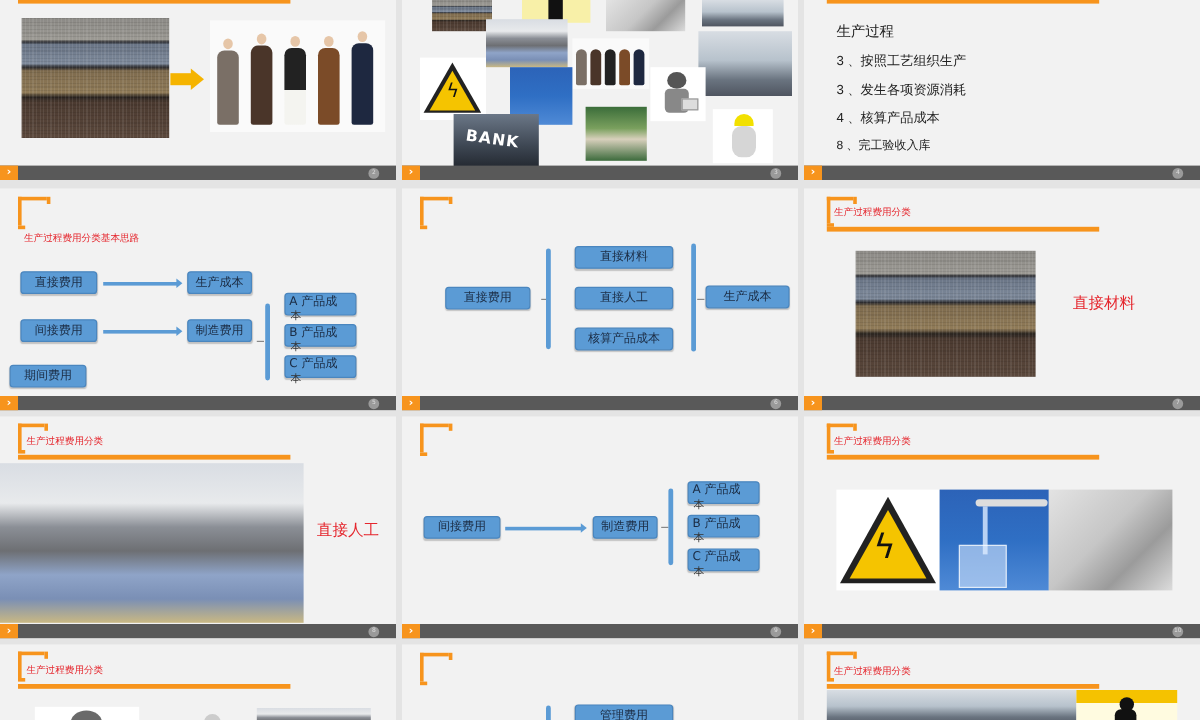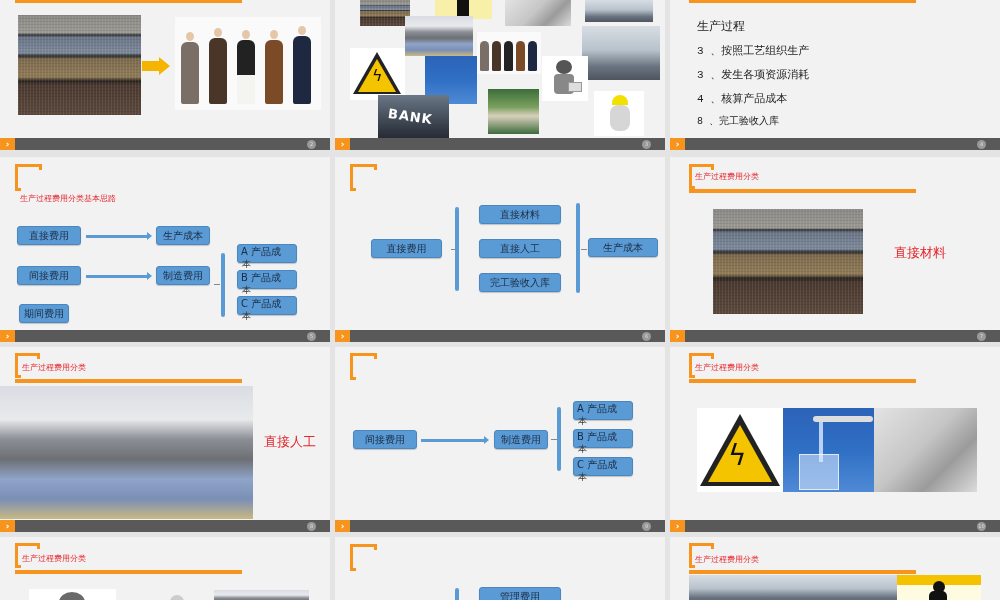--- a/index.html
+++ b/index.html
@@ -28,21 +28,21 @@
   .coat .head { position: absolute; top: -10px; left: 5px; width: 8px; height: 9px; border-radius: 50%; background: #e6c6a8; }
   .factory { background: linear-gradient(180deg,#d9dde3 0%,#e8eaec 25%,#8b8f96 40%,#6d6f73 55%,#8fa4c8 70%,#7a8fb5 85%,#c9b883 100%); }
   .warn { background: #fff; }
   .water { background: linear-gradient(180deg,#2c63b8 0%,#2f6fc4 50%,#4f8ad6 100%); }
   .sewing { background: linear-gradient(135deg,#e3e3e3 0%,#c6c6c6 45%,#9b9b9b 70%,#dcdcdc 100%); }
   .bank { background: linear-gradient(180deg,#6b7787 0%,#3d4652 60%,#232830 100%); color:#fff; font-weight:bold; font-family:"DejaVu Sans",sans-serif; }
   .office { background: linear-gradient(180deg,#d8dde3 0%,#b7c2cc 45%,#6a7480 75%,#4f5560 100%); }
   .robot { background: #fff; }
   .workers { background: linear-gradient(180deg,#3b6d3a 0%,#7aa05e 40%,#d8d0bc 60%,#3c6b3c 100%); }
   .yellowman { background: #fff; }
-  .list-item { position: absolute; font-family: Liberation Mono, monospace; font-size: 11px; color: #222; }
+  .list-item { position: absolute; font-family: Liberation Sans, sans-serif; font-size: 11px; color: #222; }
   .big-red { position: absolute; color: #e5262d; font-size: 13px; }
   .small-red { position: absolute; color: #e5262d; font-size: 8px; }
 </style>
 </head>
 <body>
 
 <div class="slide" style="left:0;top:0;width:330px;height:150px;">
   <div class="hdr-line" style="left:15px;top:0;width:227px;height:3px;"></div>
   <div class="img fabric" style="left:18px;top:15px;width:123px;height:100px;"></div>
   <div style="position:absolute;left:142px;top:61px;width:18px;height:10px;background:#f5b400;"></div>
@@ -122,21 +122,21 @@
     <span class="chev">›</span>
     <span class="pnum">4</span>
   </div>
 </div>
 
 <div class="slide" style="left:0;top:157px;width:330px;height:185px;">
   <div class="bracket" style="left:15px;top:7px;"></div>
   <div class="small-red" style="left:20px;top:36px;">生产过程费用分类基本思路</div>
   <div class="box" style="left:17px;top:69px;width:64px;height:19px;">直接费用</div>
   <div class="box" style="left:17px;top:109px;width:64px;height:19px;">间接费用</div>
-  <div class="box" style="left:19px;top:147px;width:50px;height:19px;">期间费用</div>
+  <div class="box" style="left:8px;top:147px;width:64px;height:19px;">期间费用</div>
   <div class="arrow" style="left:86px;top:78px;width:62px;"></div>
   <div class="arrow" style="left:86px;top:118px;width:62px;"></div>
   <div class="box" style="left:156px;top:69px;width:54px;height:19px;">生产成本</div>
   <div class="box" style="left:156px;top:109px;width:54px;height:19px;">制造费用</div>
   <div class="tick" style="left:214px;top:127px;"></div>
   <div class="vbar" style="left:221px;top:96px;width:4px;height:64px;"></div>
   <div class="box abox" style="left:237px;top:87px;width:60px;height:19px;">
     <span style="font-family:'DejaVu Sans',sans-serif;">A</span> <span>产品成</span>
     <span class="wrap">本</span>
   </div>
@@ -154,21 +154,21 @@
   </div>
 </div>
 
 <div class="slide" style="left:335px;top:157px;width:330px;height:185px;">
   <div class="bracket" style="left:15px;top:7px;"></div>
   <div class="box" style="left:36px;top:82px;width:71px;height:19px;">直接费用</div>
   <div class="tick" style="left:116px;top:92px;"></div>
   <div class="vbar" style="left:120px;top:50px;width:4px;height:84px;"></div>
   <div class="box" style="left:144px;top:48px;width:82px;height:19px;">直接材料</div>
   <div class="box" style="left:144px;top:82px;width:82px;height:19px;">直接人工</div>
-  <div class="box" style="left:144px;top:116px;width:82px;height:19px;">完工验收入库</div>
+  <div class="box" style="left:144px;top:116px;width:82px;height:19px;">核算产品成本</div>
   <div class="vbar" style="left:241px;top:46px;width:4px;height:90px;"></div>
   <div class="tick" style="left:246px;top:92px;"></div>
   <div class="box" style="left:253px;top:81px;width:70px;height:19px;">生产成本</div>
   <div class="footer" style="top:173px;">
     <span class="chev">›</span>
     <span class="pnum">6</span>
   </div>
 </div>
 
 <div class="slide" style="left:670px;top:157px;width:330px;height:185px;">

